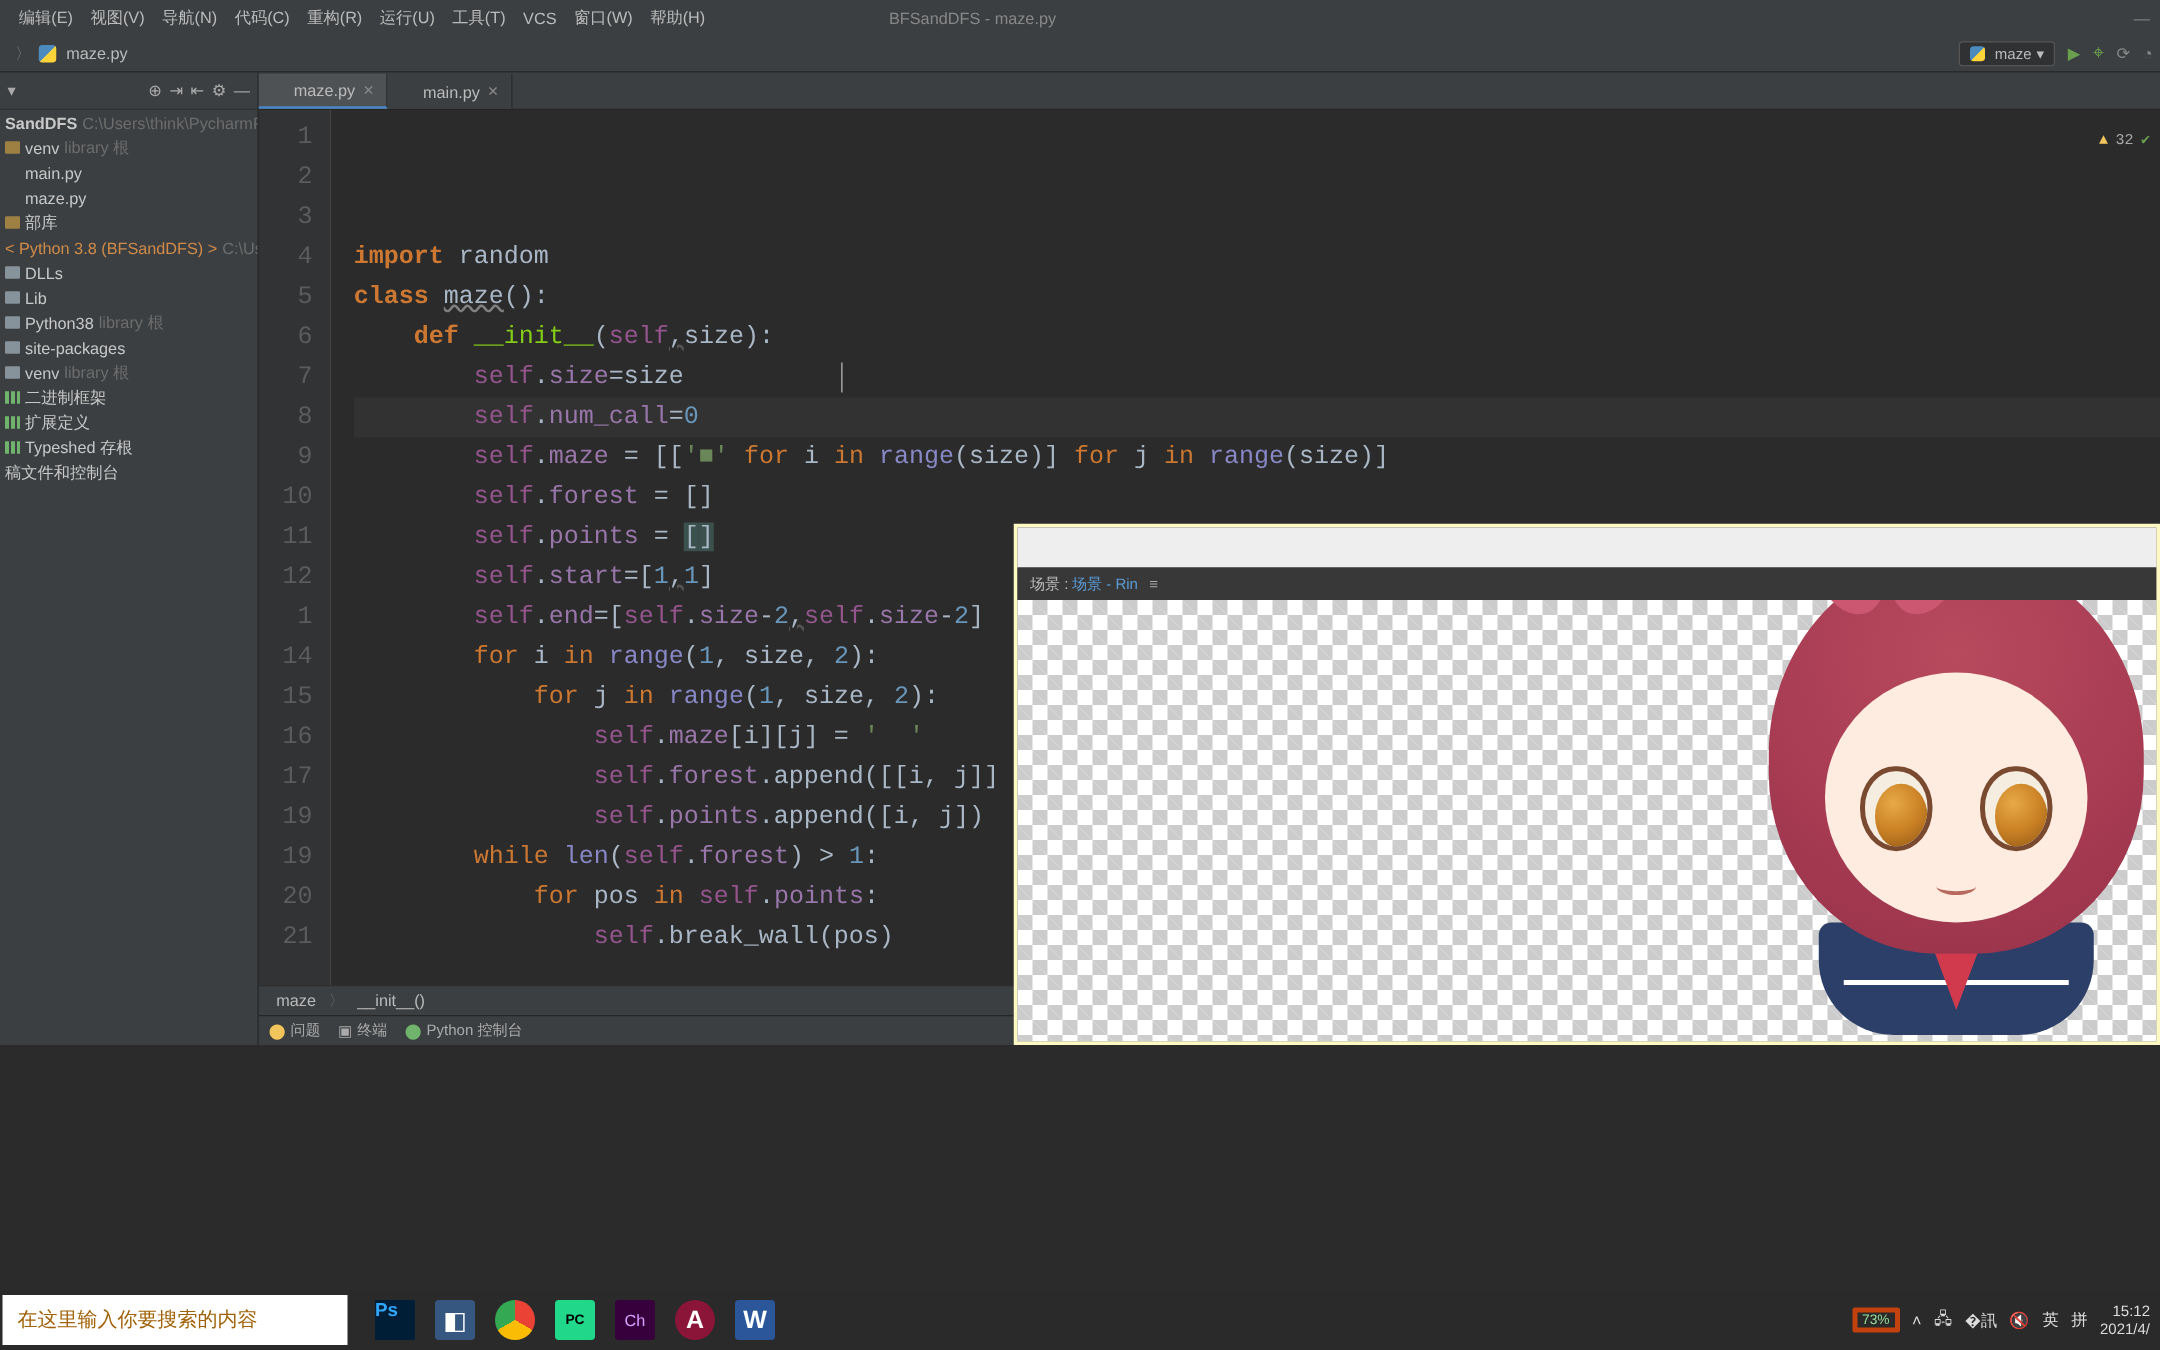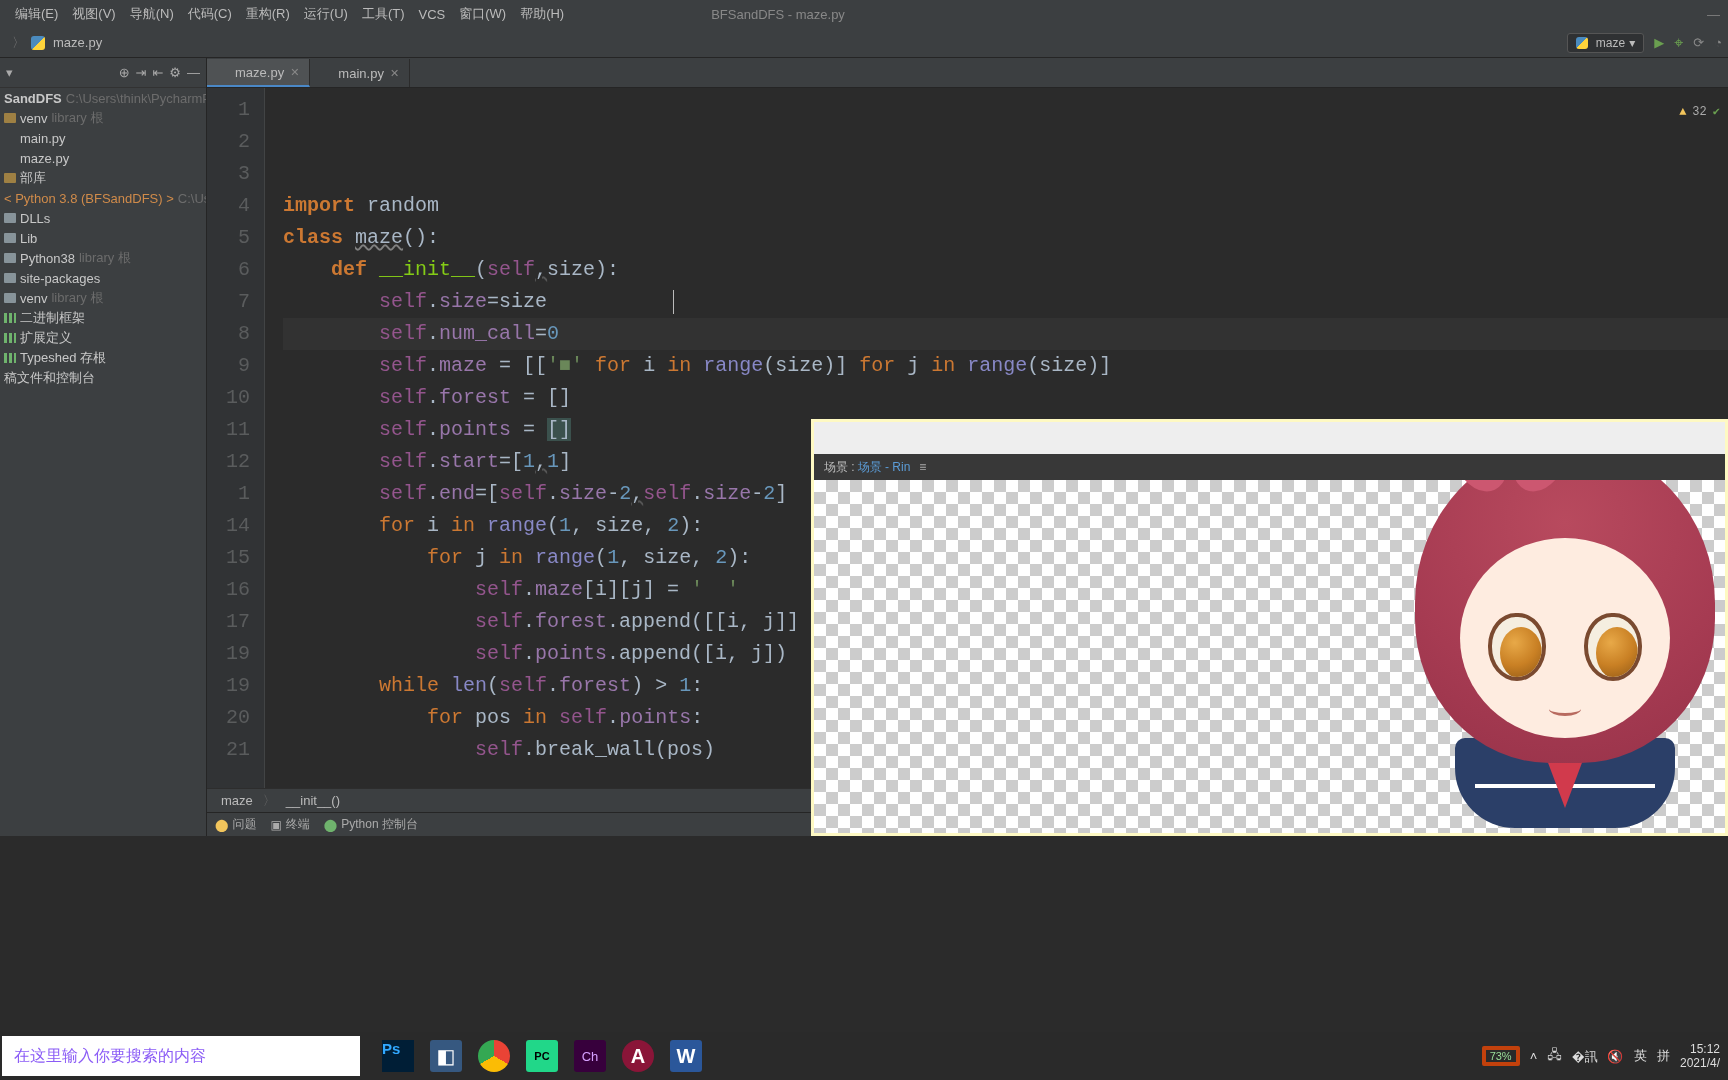--- a/index.html
+++ b/index.html
@@ -72,21 +72,21 @@
 .eye { position: absolute; width: 58px; height: 68px; background: #f5eee0; border: 4px solid #7a4a30; border-radius: 48% 48% 50% 50%; overflow: hidden; }
 .eye.left { left: 28px; top: 75px; }
 .eye.right { right: 28px; top: 75px; }
 .iris { position: absolute; width: 42px; height: 52px; left: 8px; top: 10px; background: radial-gradient(circle at 35% 30%,#e8a948 0%,#c98024 50%,#8a5414 100%); border-radius: 50%; }
 .mouth { position: absolute; width: 32px; height: 14px; left: 89px; top: 164px; border-bottom: 3px solid #b86a5f; border-radius: 0 0 50% 50%; }
 .body-area { position: absolute; width: 260px; height: 150px; left: 80px; top: 275px; }
 .collar { position: absolute; width: 220px; height: 90px; left: 20px; top: 20px; background: #2b3f68; border-radius: 10px 10px 60px 60px; }
 .collar::after { content:""; position: absolute; left: 20px; right: 20px; top: 46px; height: 4px; background: #fff; }
 .neck-scarf { position: absolute; width: 60px; height: 80px; left: 100px; top: 10px; background: #d13a4c; clip-path: polygon(0 0,100% 0,50% 100%); }
 .taskbar { position: absolute; left: 0; right: 0; bottom: 0; height: 48px; background: #2a2a2a; display: flex; align-items: center; z-index: 100; }
-.searchbox { width: 358px; height: 40px; margin-left: 2px; background: #fff; display: flex; align-items: center; padding: 0 12px; font-size: 16px; color: #8b5cf6; }
+.searchbox { width: 276px; height: 40px; margin-left: 2px; background: #fff; display: flex; align-items: center; padding: 0 12px; font-size: 16px; color: #a16207; }
 .task-icons { display: flex; align-items: center; gap: 4px; margin-left: 16px; }
 .task-icons .ti { width: 44px; height: 44px; display: flex; align-items: center; justify-content: center; font-size: 20px; color: #fff; }
 .ti-ps { background: #001e36; color: #31a8ff; font-weight: bold; font-size: 15px; width: 32px; height: 32px; }
 .ti-box { width: 32px; height: 32px; display: flex; align-items: center; justify-content: center; border-radius: 3px; }
 .sys-tray { margin-left: auto; display: flex; align-items: center; gap: 10px; padding-right: 8px; color: #ddd; font-size: 13px; }
 .battery { border: 4px solid #c2410c; padding: 0 4px; font-size: 11px; color: #9d9; border-radius: 2px; }
 .clock { font-size: 12px; text-align: right; line-height: 14px; }
 .text-caret { position: absolute; width: 1px; height: 24px; background: #bbb; }
 </style>
 </head>

